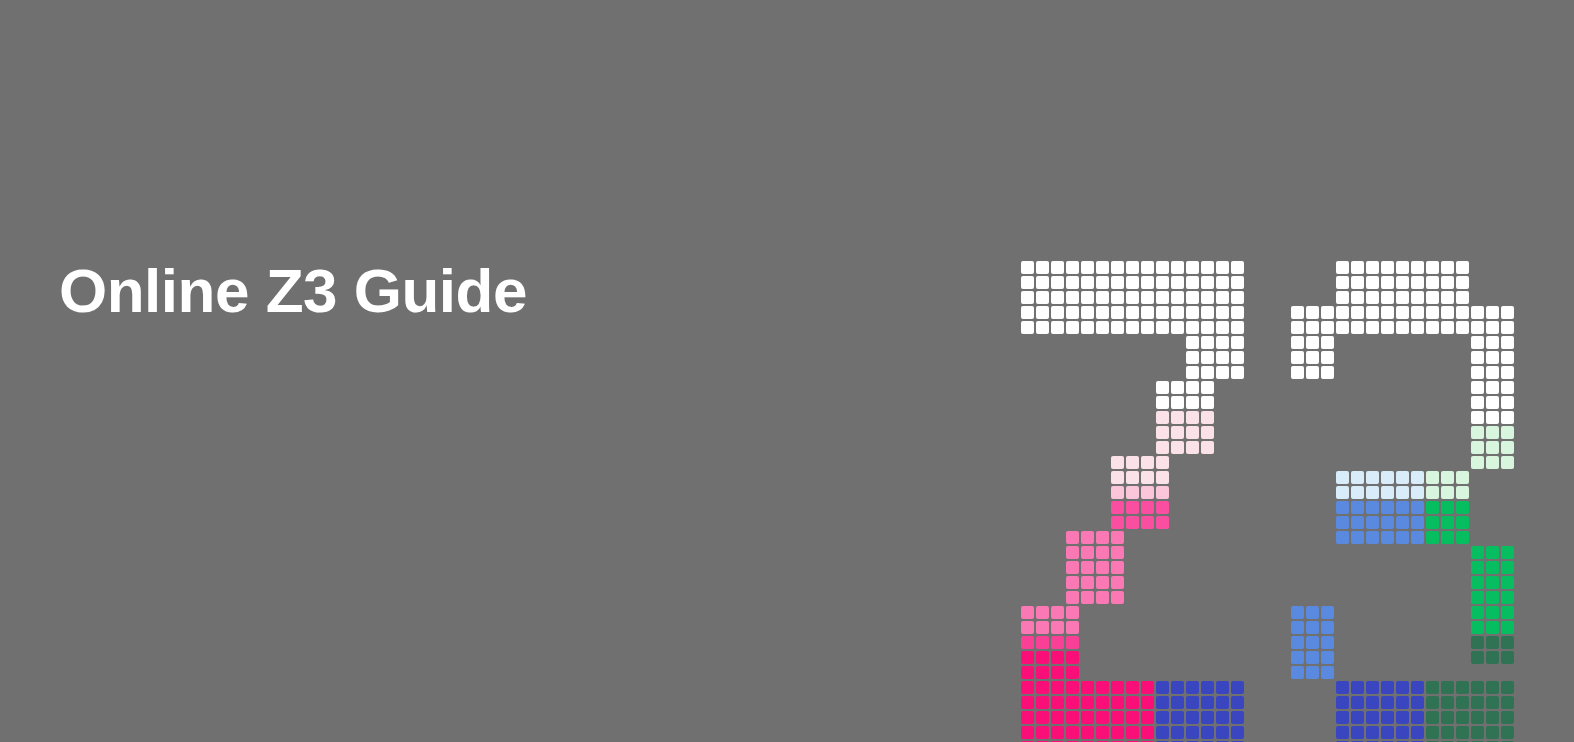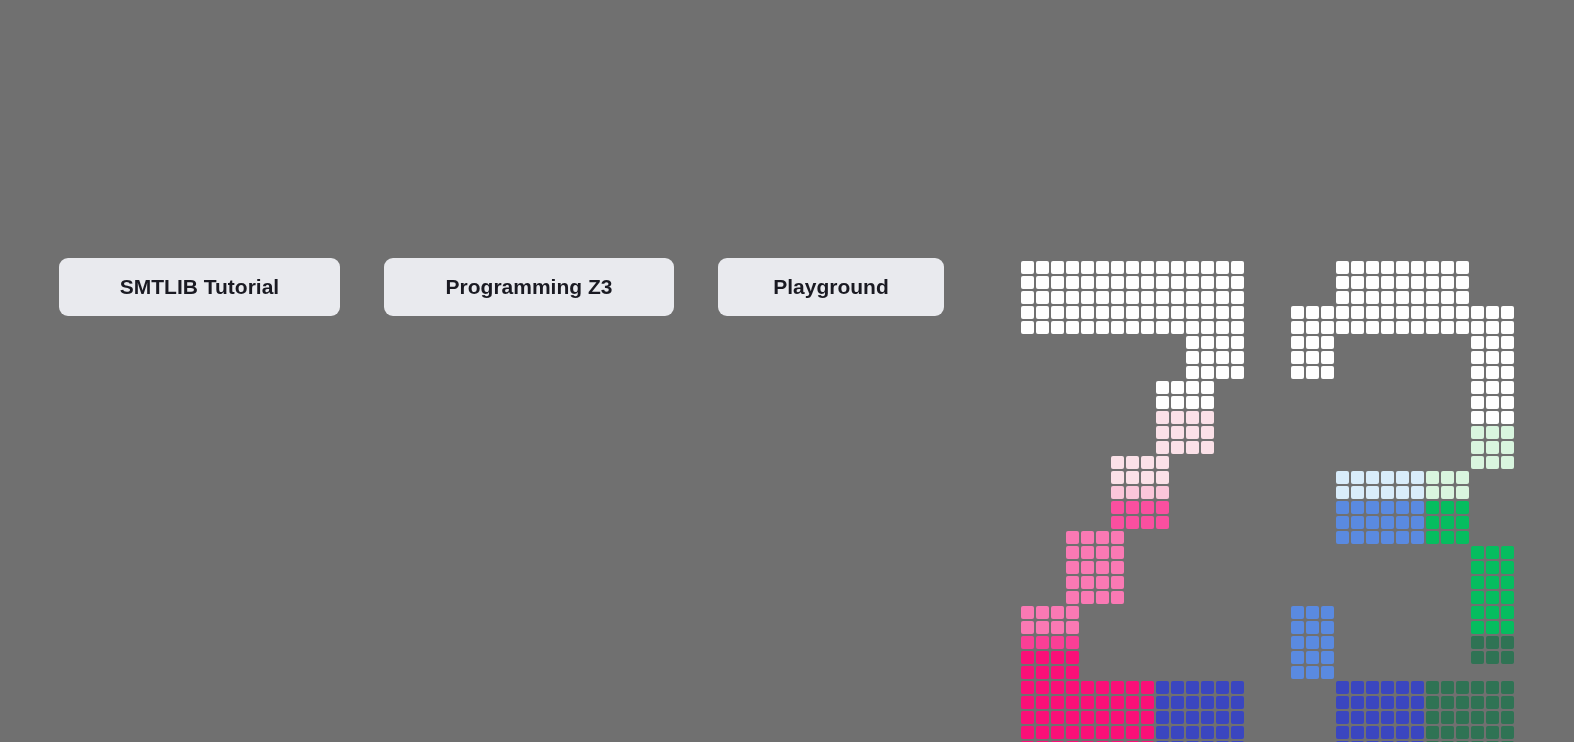--- a/index.html
+++ b/index.html
@@ -52,26 +52,22 @@
     width:13px;height:13px;
     border-radius:2px;
   }
 </style>
 </head>
 <body>
 
 <div class="hero">
 
   <div class="text-col">
-
-    <div class="btn-row">
-      <button class="nav-btn" id="btn-0">SMTLIB Tutorial</button>
-      <button class="nav-btn" id="btn-1">Programming Z3</button>
-      <button class="nav-btn" id="btn-2">Playground</button>
-    </div>
+    <h1 class="page-title">Online Z3 Guide</h1>
+
   </div>
 
   <div class="logo-wrap">
     <div class="glyph" id="glyph-z" style="left: 0px; top: 0px;">
         <div class="px" style="left: 0px; top: 0px; background: rgb(255, 255, 255);"></div>
         <div class="px" style="left: 15px; top: 0px; background: rgb(255, 255, 255);"></div>
         <div class="px" style="left: 30px; top: 0px; background: rgb(255, 255, 255);"></div>
         <div class="px" style="left: 45px; top: 0px; background: rgb(255, 255, 255);"></div>
         <div class="px" style="left: 60px; top: 0px; background: rgb(255, 255, 255);"></div>
         <div class="px" style="left: 75px; top: 0px; background: rgb(255, 255, 255);"></div>

